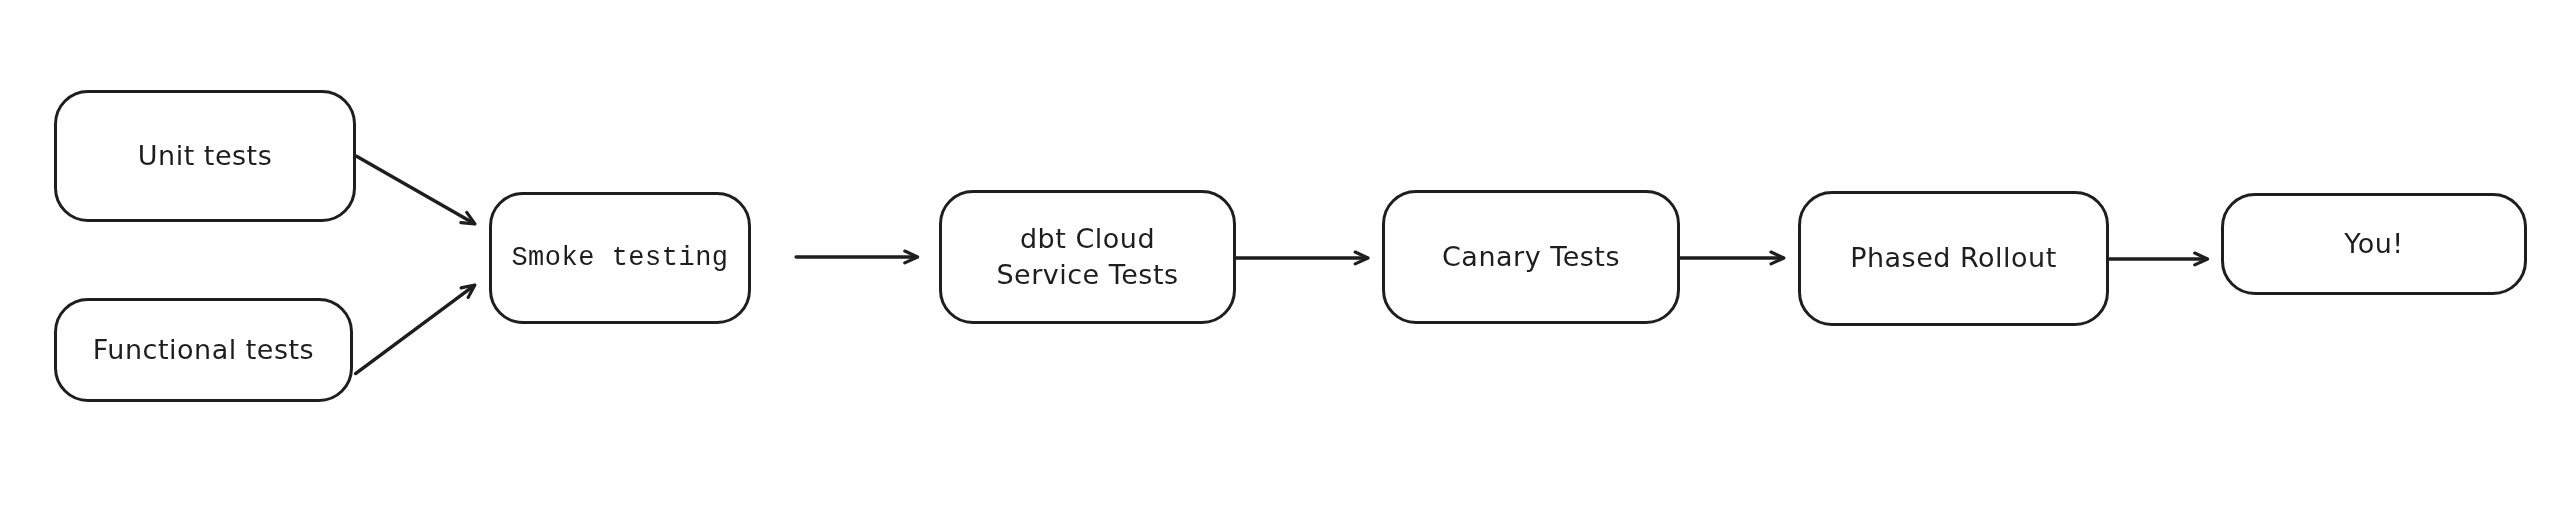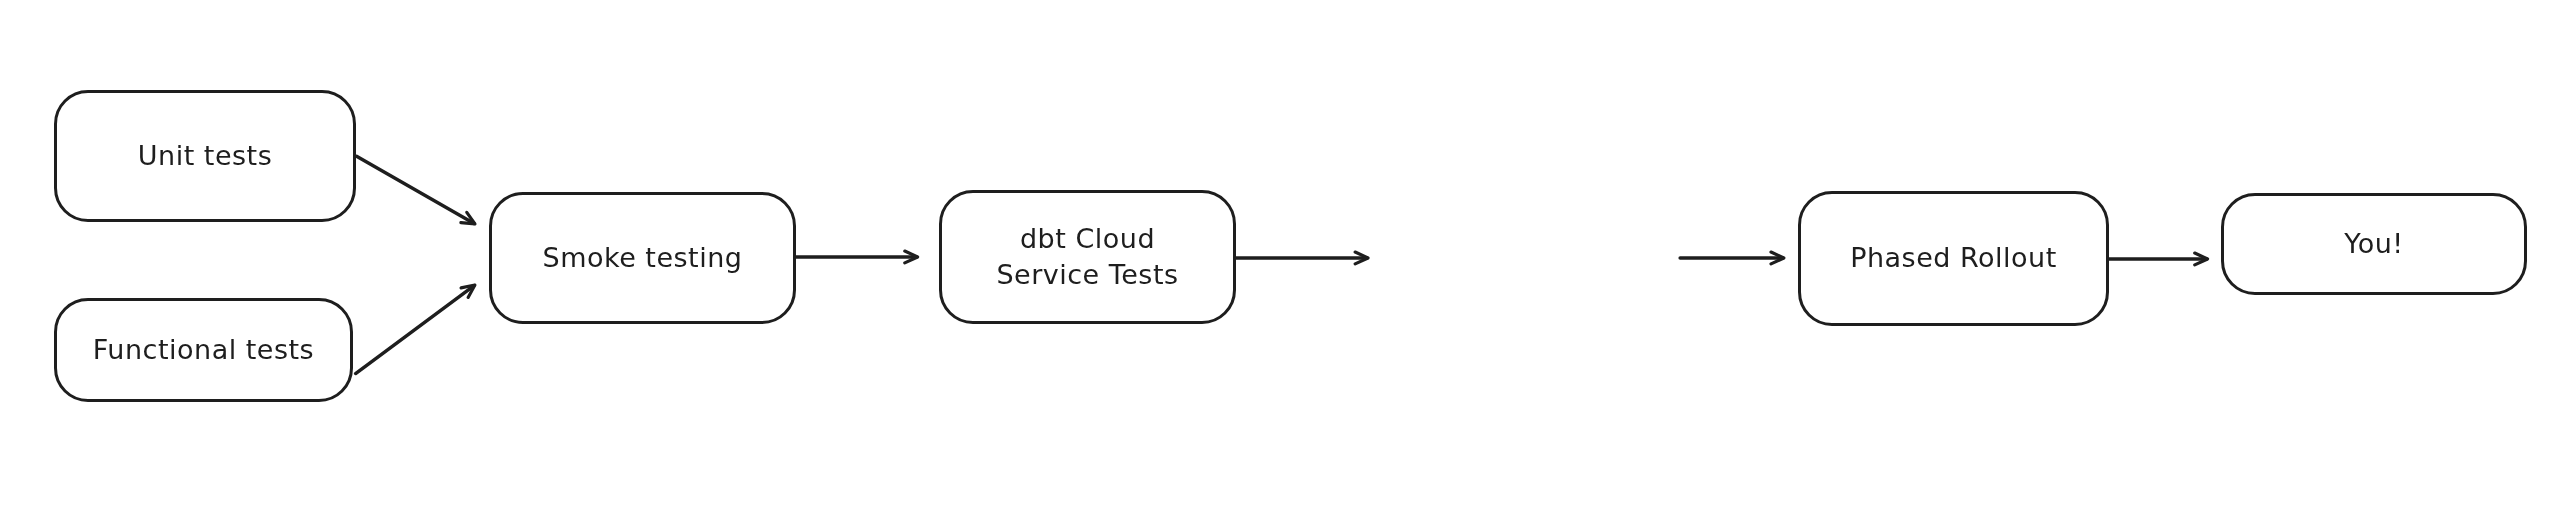--- a/index.html
+++ b/index.html
@@ -39,21 +39,21 @@
     text-align: center;
     color: var(--stroke);
     font-size: 27px;
     line-height: 1.35;
     white-space: pre-line;
     letter-spacing: 0.5px;
   }
   
   .node-unit       { left: 54px;   top: 90px;  width: 302px; height: 132px; }
   .node-functional { left: 54px;   top: 298px; width: 299px; height: 104px; }
-  .node-smoke      { left: 489px;  top: 192px; width: 307px; height: 132px; }
+  .node-smoke      { left: 489px;  top: 192px; width: 262px; height: 132px; font-family: Liberation Mono, monospace; }
   .node-dbt        { left: 931px;  top: 190px; width: 297px; height: 134px; margin-left: 8px; }
   .node-canary     { left: 1382px; top: 190px; width: 298px; height: 134px; }
   .node-phased     { left: 1798px; top: 191px; width: 311px; height: 135px; }
   .node-you        { left: 2221px; top: 193px; width: 306px; height: 102px; }
 </style>
 </head>
 <body>
 
 <div class="canvas">
 
@@ -83,20 +83,23 @@
 
   <div class="node node-smoke">
     <span>Smoke testing</span>
   </div>
 
   <div class="node node-dbt">
     <span>dbt Cloud
 Service Tests</span>
   </div>
 
+  <div class="node node-canary">
+    <span>Canary Tests</span>
+  </div>
 
   <div class="node node-phased">
     <span>Phased Rollout</span>
   </div>
 
   <div class="node node-you">
     <span>You!</span>
   </div>
 
 </div>

